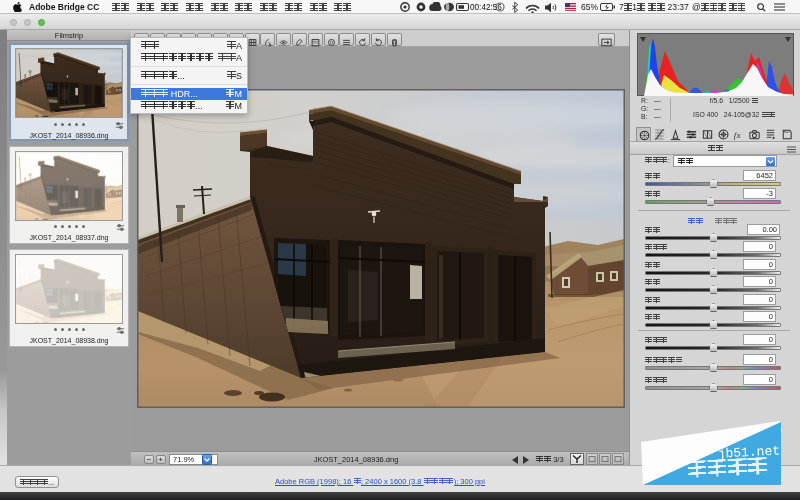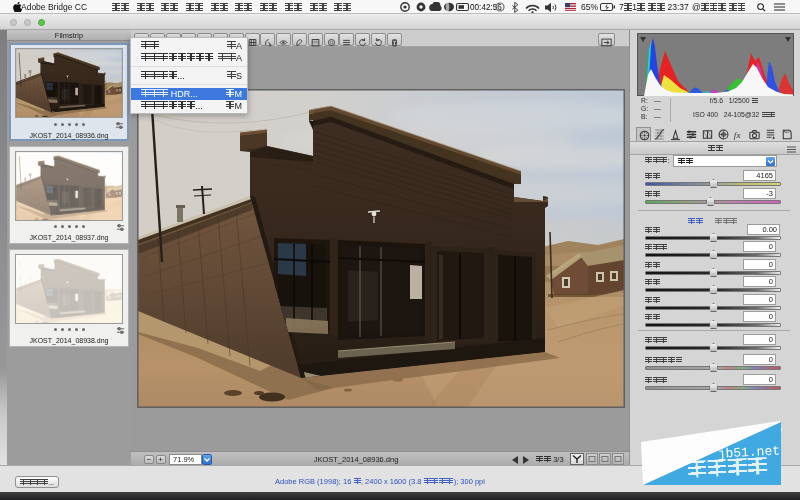--- a/index.html
+++ b/index.html
@@ -39,21 +39,21 @@
 .ptrack{position:absolute;left:15px;width:136px;height:4px;border:1px solid #777;border-radius:1px}
 .knob{position:absolute;top:-4px;width:9px;height:9px;background:linear-gradient(#f2f2f2,#b9b9b9);border:1px solid #666;clip-path:polygon(50% 0,100% 35%,82% 100%,18% 100%,0 35%)}
 .psep{position:absolute;left:8px;width:152px;height:1px;background:#a8a8a8}
 #menu{position:absolute;left:130px;top:7px;width:118px;background:#f4f4f4;border:1px solid #b9b9b9;box-shadow:0 2px 6px rgba(0,0,0,.28);font-size:9px;color:#111;z-index:50;padding:1.5px 0}
 .mrow{position:relative;height:12px;line-height:12px;padding-left:10px;white-space:nowrap}
 .mrow .sc{position:absolute;right:5px;top:0;color:#222}
 .mrow.hl{background:#3c78dd;color:#fff}.mrow.hl .sc{color:#fff}
 .msep{height:1px;background:#dcdcdc;margin:2.5px 0}
 #botband{position:absolute;left:0;top:465px;width:800px;height:27px;background:#e2e2e2;border-top:1px solid #a8a8a8}
 #savebtn{position:absolute;left:15px;top:10px;width:44px;height:12px;background:linear-gradient(#fefefe,#dcdcdc);border:1px solid #909090;border-radius:3px;font-size:7px;color:#222;text-align:center;line-height:11px}
-#wflink{position:absolute;left:131px;top:11px;width:498px;text-align:center;font-size:7.5px;color:#2b50c0;}
+#wflink{position:absolute;left:131px;top:11px;width:498px;text-align:center;font-size:7.5px;color:#2b50c0;text-decoration:underline}
 #darkband{position:absolute;left:0;top:492px;width:800px;height:8px;background:linear-gradient(#404042,#1e1e20)}
 #wm{position:absolute;left:630px;top:419px;width:170px;height:73px;z-index:60}
 </style></head><body>
 <svg width="0" height="0" style="position:absolute">
 <defs>
 <linearGradient id="skyx" x1="0" y1="0" x2="1" y2="0">
  <stop offset="0" stop-color="#d3cec6"></stop>
         <stop offset=".35" stop-color="#d2d0cc"></stop>
  <stop offset=".7" stop-color="#c6cbd3"></stop>
         <stop offset="1" stop-color="#bec9d7"></stop>
@@ -184,21 +184,21 @@
 <rect x="38" y="115" width="9" height="3" fill="#665f54"></rect>
 <path d="M412,142 L414,208" stroke="#3a2d20" stroke-width="1.6"></path>
         <rect x="0" y="0" width="486" height="317" fill="none" stroke="#5d5d5d" stroke-width="1"></rect>
 </g>
 </defs>
   </svg>
 <div id="menubar">
     <svg class="abs" style="left:13px;top:2px" width="9" height="10" viewBox="0 0 17 20">
       <path fill="#111" d="M14.1 10.6c0-2.6 2.1-3.8 2.2-3.9-1.2-1.8-3.1-2-3.8-2.1-1.6-.2-3.1 1-4 1s-2.1-1-3.4-1C3.3 4.6 1.6 5.7.7 7.4c-1.9 3.3-.5 8.2 1.4 10.9.9 1.3 2 2.8 3.4 2.7 1.4-.1 1.9-.9 3.6-.9s2.1.9 3.6.9c1.5 0 2.4-1.3 3.3-2.6 1-1.5 1.5-3 1.5-3.1-.1 0-2.9-1.1-3.4-4.7zM11.6 2.9c.8-.9 1.3-2.2 1.1-3.5-1.1 0-2.4.7-3.2 1.7-.7.8-1.3 2.2-1.1 3.4 1.2.1 2.4-.6 3.2-1.6z"></path>
     </svg>
-    <div class="mi" style="left:21px;font-weight:normal">Adobe Bridge CC</div>
+    <div class="mi" style="left:29px;font-weight:bold">Adobe Bridge CC</div>
     <div class="mi" style="left:112px"><b class="cj"></b><b class="cj"></b></div>
     <div class="mi" style="left:137px"><b class="cj"></b><b class="cj"></b></div>
     <div class="mi" style="left:161px"><b class="cj"></b><b class="cj"></b></div>
     <div class="mi" style="left:186px"><b class="cj"></b><b class="cj"></b></div>
     <div class="mi" style="left:211px"><b class="cj"></b><b class="cj"></b></div>
     <div class="mi" style="left:235px"><b class="cj"></b><b class="cj"></b></div>
     <div class="mi" style="left:260px"><b class="cj"></b><b class="cj"></b></div>
     <div class="mi" style="left:285px"><b class="cj"></b><b class="cj"></b></div>
     <div class="mi" style="left:310px"><b class="cj"></b><b class="cj"></b></div>
     <div class="mi" style="left:334px"><b class="cj"></b><b class="cj"></b></div>
@@ -358,21 +358,21 @@
         </svg></div>
     </div>
 <div id="imgarea">
       <div id="photo"><svg viewBox="0 0 486 317" width="486" height="317">
           <use href="#ph"></use>
         </svg></div>
     </div>
 <div id="zoomrow">
       <div class="abs" style="left:13px;top:2.5px;width:10px;height:9px;background:linear-gradient(#ddd,#bbb);border:1px solid #888;border-radius:2px;text-align:center;line-height:8px;font-size:8px">−</div>
       <div class="abs" style="left:24.5px;top:2.5px;width:10px;height:9px;background:linear-gradient(#ddd,#bbb);border:1px solid #888;border-radius:2px;text-align:center;line-height:8px;font-size:8px">+</div>
-      <div class="abs" style="left:38px;top:1.5px;width:33px;height:11px;background:#fff;border:1px solid #8a8a8a;font-size:7.5px;line-height:10px;padding-left:3px">71.9%</div>
+      <div class="abs" style="left:38px;top:1.5px;width:49px;height:11px;background:#fff;border:1px solid #8a8a8a;font-size:7.5px;line-height:10px;padding-left:3px">71.9%</div>
       <div class="abs" style="left:71px;top:1.5px;width:10px;height:11px;background:linear-gradient(#63a4e8,#2f6fd0);border:1px solid #2a5cab;border-radius:1.5px"><svg width="8" height="9" viewBox="0 0 8 9">
           <path d="M1.5 3.5 L4 6 L6.5 3.5" stroke="#fff" stroke-width="1.3" fill="none"></path>
         </svg></div>
       <div class="abs" style="left:0;top:2.5px;width:450px;text-align:center;font-size:7.5px">JKOST_2014_08936.dng</div>
       <div class="abs" style="left:381px;top:4px;width:0;height:0;border-right:6px solid #333;border-top:4px solid transparent;border-bottom:4px solid transparent"></div>
       <div class="abs" style="left:392px;top:4px;width:0;height:0;border-left:6px solid #333;border-top:4px solid transparent;border-bottom:4px solid transparent"></div>
       <div class="abs" style="left:405px;top:2.5px;font-size:7.5px"><b class="cj"></b><b class="cj"></b> 3/3</div>
       <div class="abs" style="left:439px;top:1px;width:14px;height:12px;background:linear-gradient(#f2f2f2,#d8d8d8);border:1px solid #666"><svg width="12" height="10" viewBox="0 0 12 10">
           <path d="M2 1.5 L6 5 L10 1.5 M6 5 V9" stroke="#222" stroke-width="1.4" fill="none"></path>
         </svg></div>
@@ -465,21 +465,21 @@
           </svg></div>
       </div>
       <div id="bhead"><b class="cj"></b><b class="cj"></b><svg class="abs" style="right:5px;top:4px" width="9" height="7" viewBox="0 0 9 7">
           <path d="M0 1 h9 M0 3.5 h9 M0 6 h9" stroke="#555" stroke-width="1"></path>
         </svg></div>
       <div class="plabel" style="left:15px;top:126px"><b class="cj"></b><b class="cj"></b><b class="cj"></b>:</div>
       <div class="abs" style="left:43px;top:125px;width:104px;height:12px;background:#fff;border:1px solid #999;font-size:7.5px;line-height:11px;padding-left:4px"><b class="cj"></b><b class="cj"></b><div class="abs" style="right:1px;top:1px;width:9px;height:9px;background:linear-gradient(#63a4e8,#2f6fd0);border-radius:1px"><svg width="9" height="9" viewBox="0 0 9 9">
             <path d="M2 3.5 L4.5 6 L7 3.5" stroke="#fff" stroke-width="1.2" fill="none"></path>
           </svg></div></div>
       <div class="plabel" style="left:15px;top:142px"><b class="cj"></b><b class="cj"></b></div>
-      <div class="pval" style="left:113px;top:140px">4165</div>
+      <div class="pval" style="left:113px;top:140px">6452</div>
       <div class="ptrack" style="top:152px;background:linear-gradient(90deg,#3b55a8,#7a86a0,#b8b878,#d8d070)">
         <div class="knob" style="left:63px"></div>
       </div>
       <div class="plabel" style="left:15px;top:160px"><b class="cj"></b><b class="cj"></b></div>
       <div class="pval" style="left:113px;top:158px">-3</div>
       <div class="ptrack" style="top:170px;background:linear-gradient(90deg,#58a858,#98a080,#c080b0,#d060c0)">
         <div class="knob" style="left:60px"></div>
       </div>
       <div class="psep" style="top:180px"></div>
       <div class="abs" style="left:58px;top:187px;font-size:7.5px;color:#2b50c0;text-decoration:underline"><b class="cj"></b><b class="cj"></b></div>

